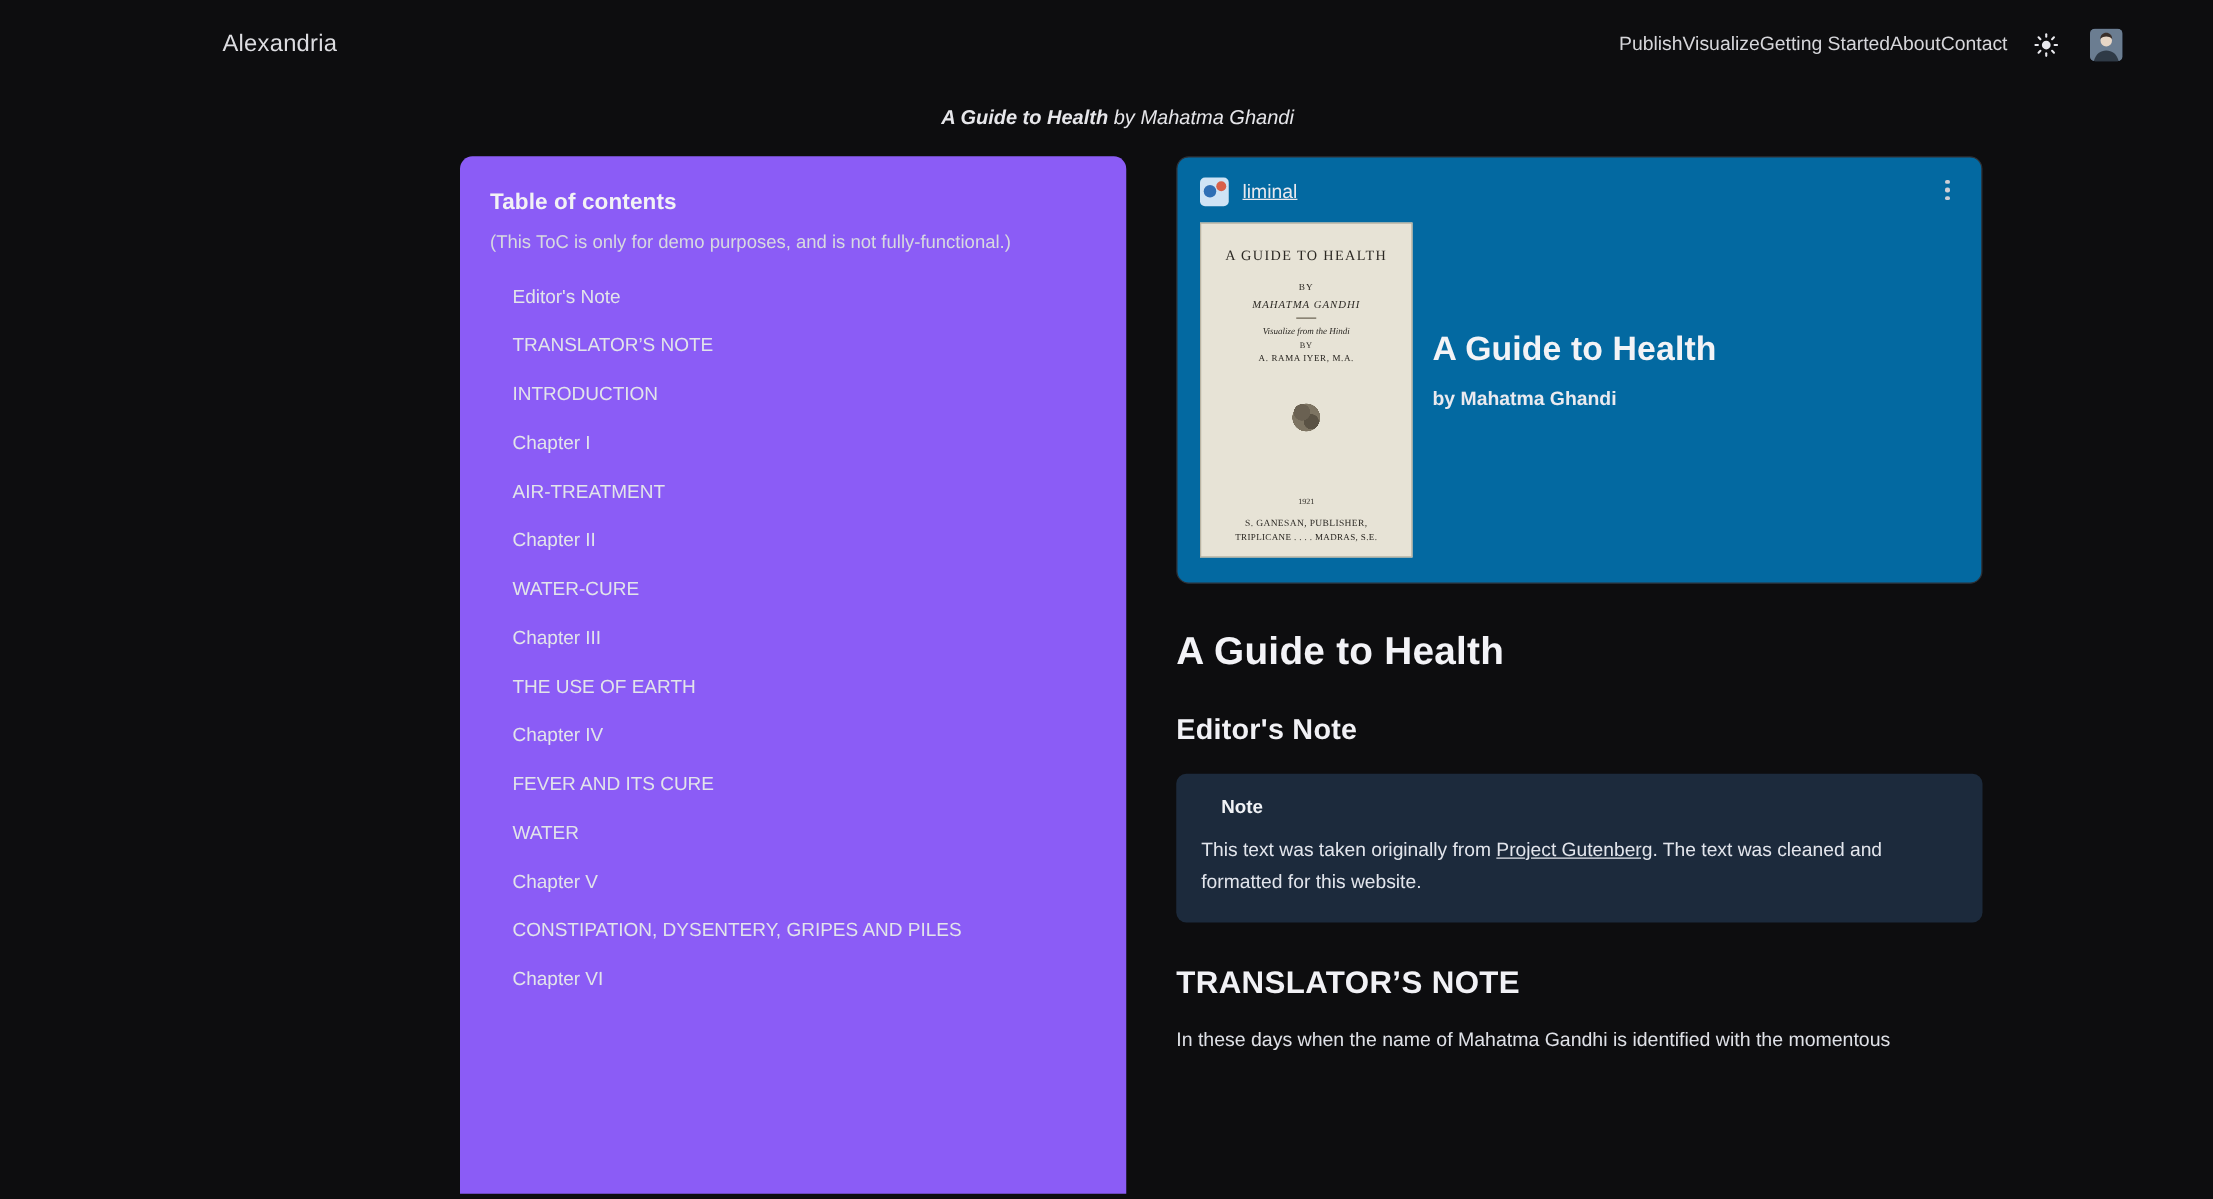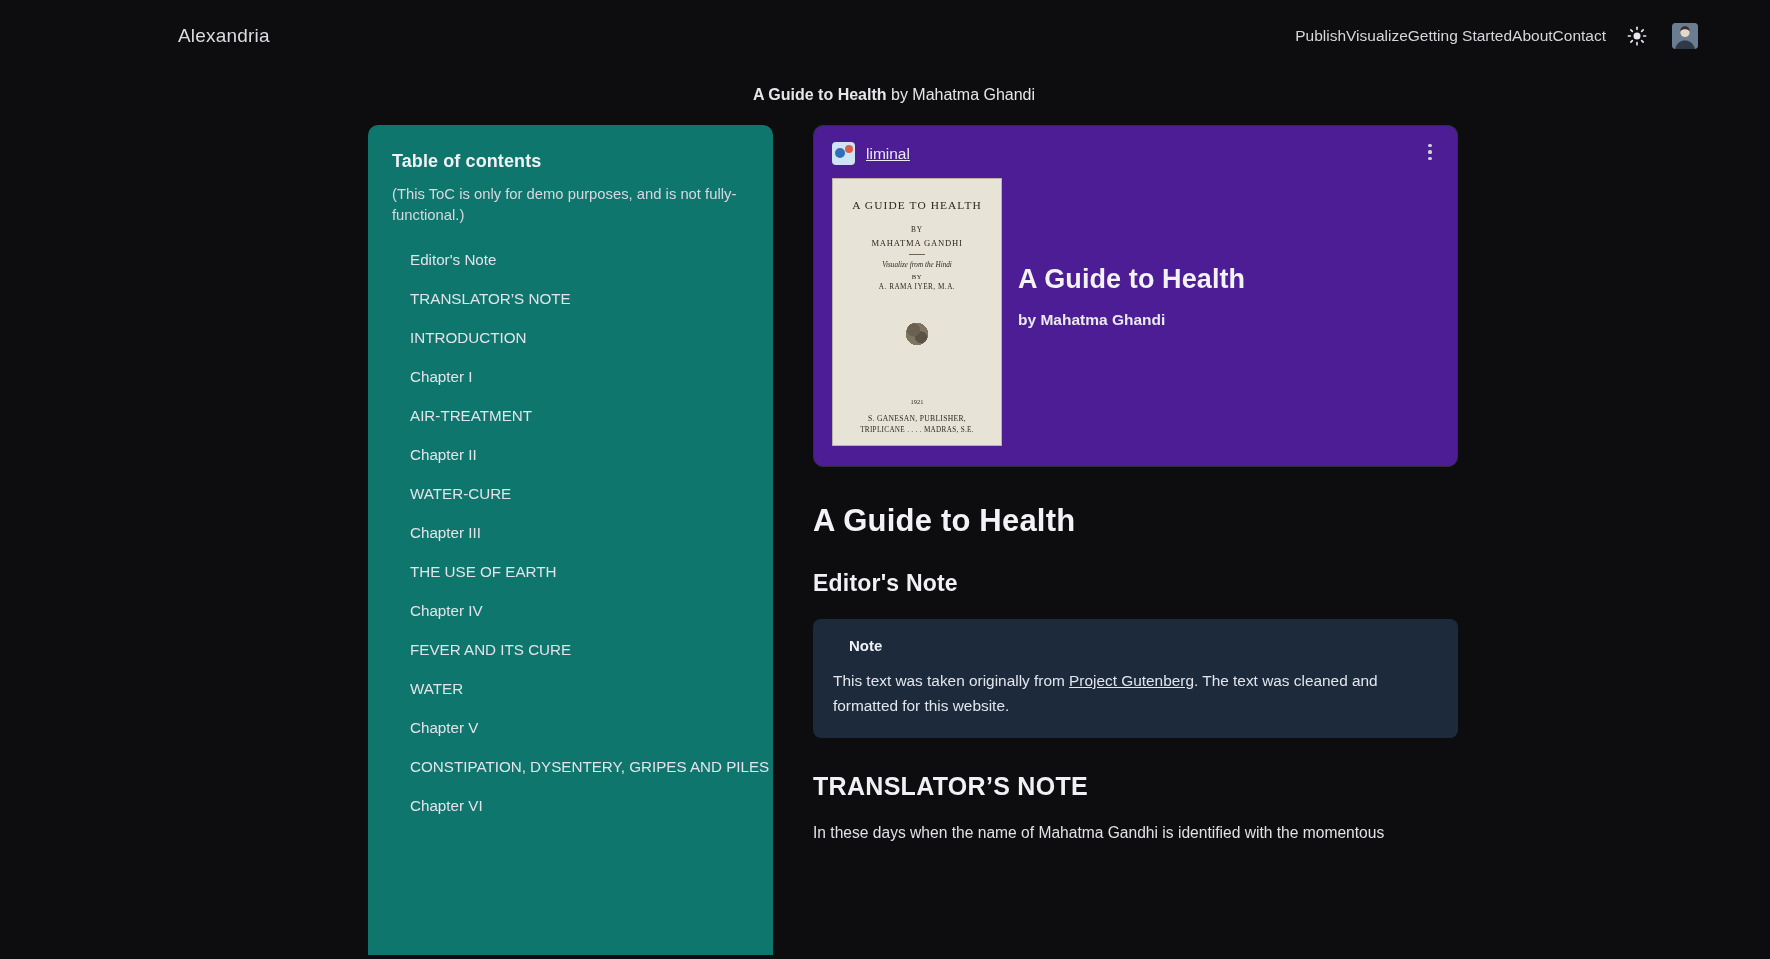--- a/index.html
+++ b/index.html
@@ -54,36 +54,37 @@
     margin-right: 32px;
   }
 
   
   .book-line {
     text-align: center;
     font-size: 16px;
     color: #e6e6ea;
     margin-top: 14px;
     margin-left: 18px;
+    font-style: italic;
   }
   .book-line b { font-weight: 700; }
   .book-line span.by { font-weight: 400; }
 
   
   .layout {
     display: flex;
     margin-top: 21px;
     height: calc(959px - 72px - 21px - 36px);
   }
 
   
   .toc {
-    width: 405px;
+    width: 533px;
     margin-left: 368px;
-    background: #0f766e;
+    background: #8b5cf6;
     border-radius: 10px 10px 0 0;
     padding: 26px 0 0 0;
     overflow: hidden;
     flex: none;
   }
   .toc-title {
     font-size: 18px;
     font-weight: 700;
     color: #f2f2f5;
     padding: 0 24px;
@@ -113,21 +114,21 @@
     margin-left: 40px;
     flex: none;
   }
 
   
   .embed-card {
     border: 1px solid #2e3137;
     border-radius: 10px;
     padding: 16px 18px 20px 18px;
     position: relative;
-    background: #4c1d95;
+    background: #0369a1;
   }
   .embed-head {
     display: flex;
     align-items: center;
     gap: 11px;
   }
   .embed-favicon {
     width: 23px; height: 23px;
     border-radius: 4px;
     background: #cfe3f5;
@@ -194,20 +195,21 @@
   }
   .cover .c-by {
     margin-top: 14px;
     font-size: 7.4px;
     letter-spacing: .8px;
   }
   .cover .c-author {
     margin-top: 4px;
     font-size: 8.6px;
     letter-spacing: .8px;
+    font-style: italic;
   }
   .cover .c-rule {
     width: 16px; height: 1px; background: #6d6655;
     margin: 6px auto 0 auto;
   }
   .cover .c-trans {
     margin-top: 6px;
     font-size: 7.2px;
     font-style: italic;
   }

